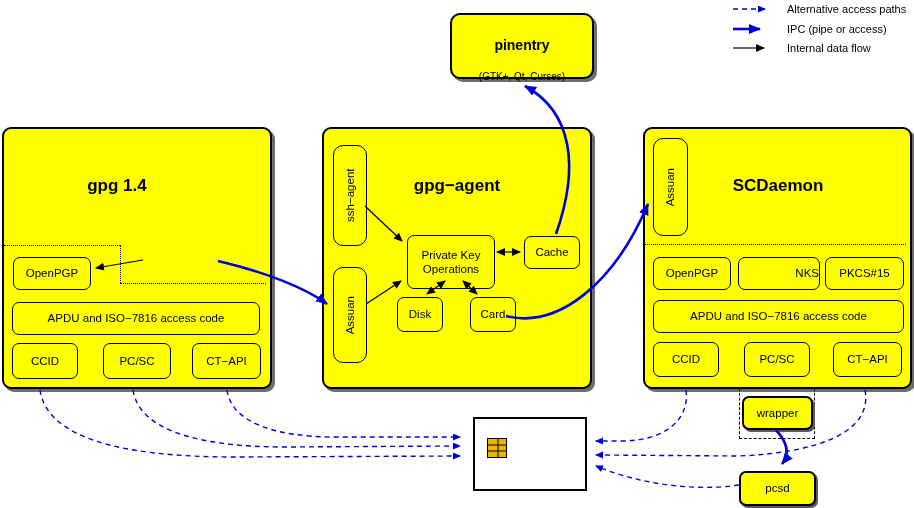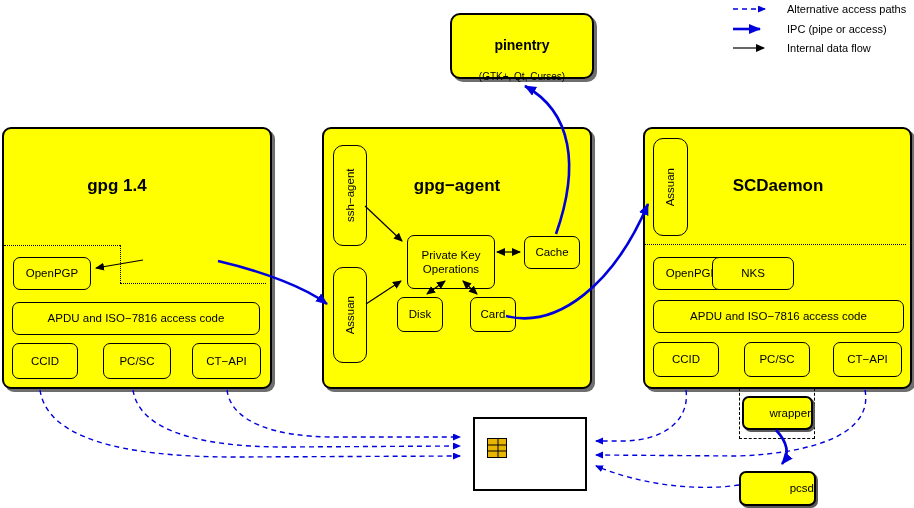--- a/index.html
+++ b/index.html
@@ -12,21 +12,21 @@
     border-radius:9px; box-shadow:3px 3px 0 #6e6e6e;
   }
   .title { position:absolute; text-align:center; font-weight:bold; font-size:17px; }
   .sbox {
     position:absolute; background:#ffff00; border:1px solid #000; border-radius:7px;
     display:flex; align-items:center; justify-content:center;
     font-size:11.5px; text-align:center; line-height:1.25;
   }
   .vbox { border-radius:10px; }
   .vbox span { transform:rotate(-90deg); white-space:nowrap; display:block; }
-  .shadowed { border-width:2px; box-shadow:2px 2px 0 #5a5a5a;justify-content:flex-end; }
+  .shadowed { border-width:2px; box-shadow:2px 2px 0 #5a5a5a; }
   .dot-h { position:absolute; height:0; border-top:1px dotted #000; }
   .dot-v { position:absolute; width:0; border-left:1px dotted #000; }
   .dashrect { position:absolute; border:1px dashed #000; background:transparent; }
   .legend-label { position:absolute; font-size:11px; white-space:nowrap; }
   #pinentry-box {
     position:absolute; left:450px; top:13px; width:140px; height:62px;
     background:#ffff00; border:2px solid #000; border-radius:10px;
     box-shadow:3px 3px 0 #6e6e6e; text-align:center;
   }
   #pinentry-box .pt { font-weight:bold; font-size:14px; margin-top:22px; }
@@ -99,22 +99,25 @@
 
     <div class="bigbox" style="left:643px; top:127px; width:265px; height:258px;"></div>
     <div class="title" style="left:693px; top:176px; width:170px;">SCDaemon</div>
     <div class="sbox vbox" style="left:653px; top:138px; width:33px; height:96px;">
         <span>Assuan</span>
       </div>
     <div class="dot-h" style="left:645px; top:244px; width:261px;"></div>
     <div class="sbox" style="left:653px; top:257px; width:76px; height:31px;">
         <span>OpenPGP</span>
       </div>
-    <div class="sbox" style="left:712px; top:257px; width:80px; height:31px;">
+    <div class="sbox" style="left:738px; top:257px; width:80px; height:31px;justify-content:flex-end;">
         <span>NKS</span>
+      </div>
+    <div class="sbox" style="left:825px; top:257px; width:77px; height:31px;">
+        <span>PKCS#15</span>
       </div>
     <div class="sbox" style="left:653px; top:300px; width:249px; height:31px;">
         <span>APDU and ISO−7816 access code</span>
       </div>
     <div class="sbox" style="left:653px; top:342px; width:64px; height:33px;">
         <span>CCID</span>
       </div>
     <div class="sbox" style="left:744px; top:342px; width:64px; height:33px;">
         <span>PC/SC</span>
       </div>

